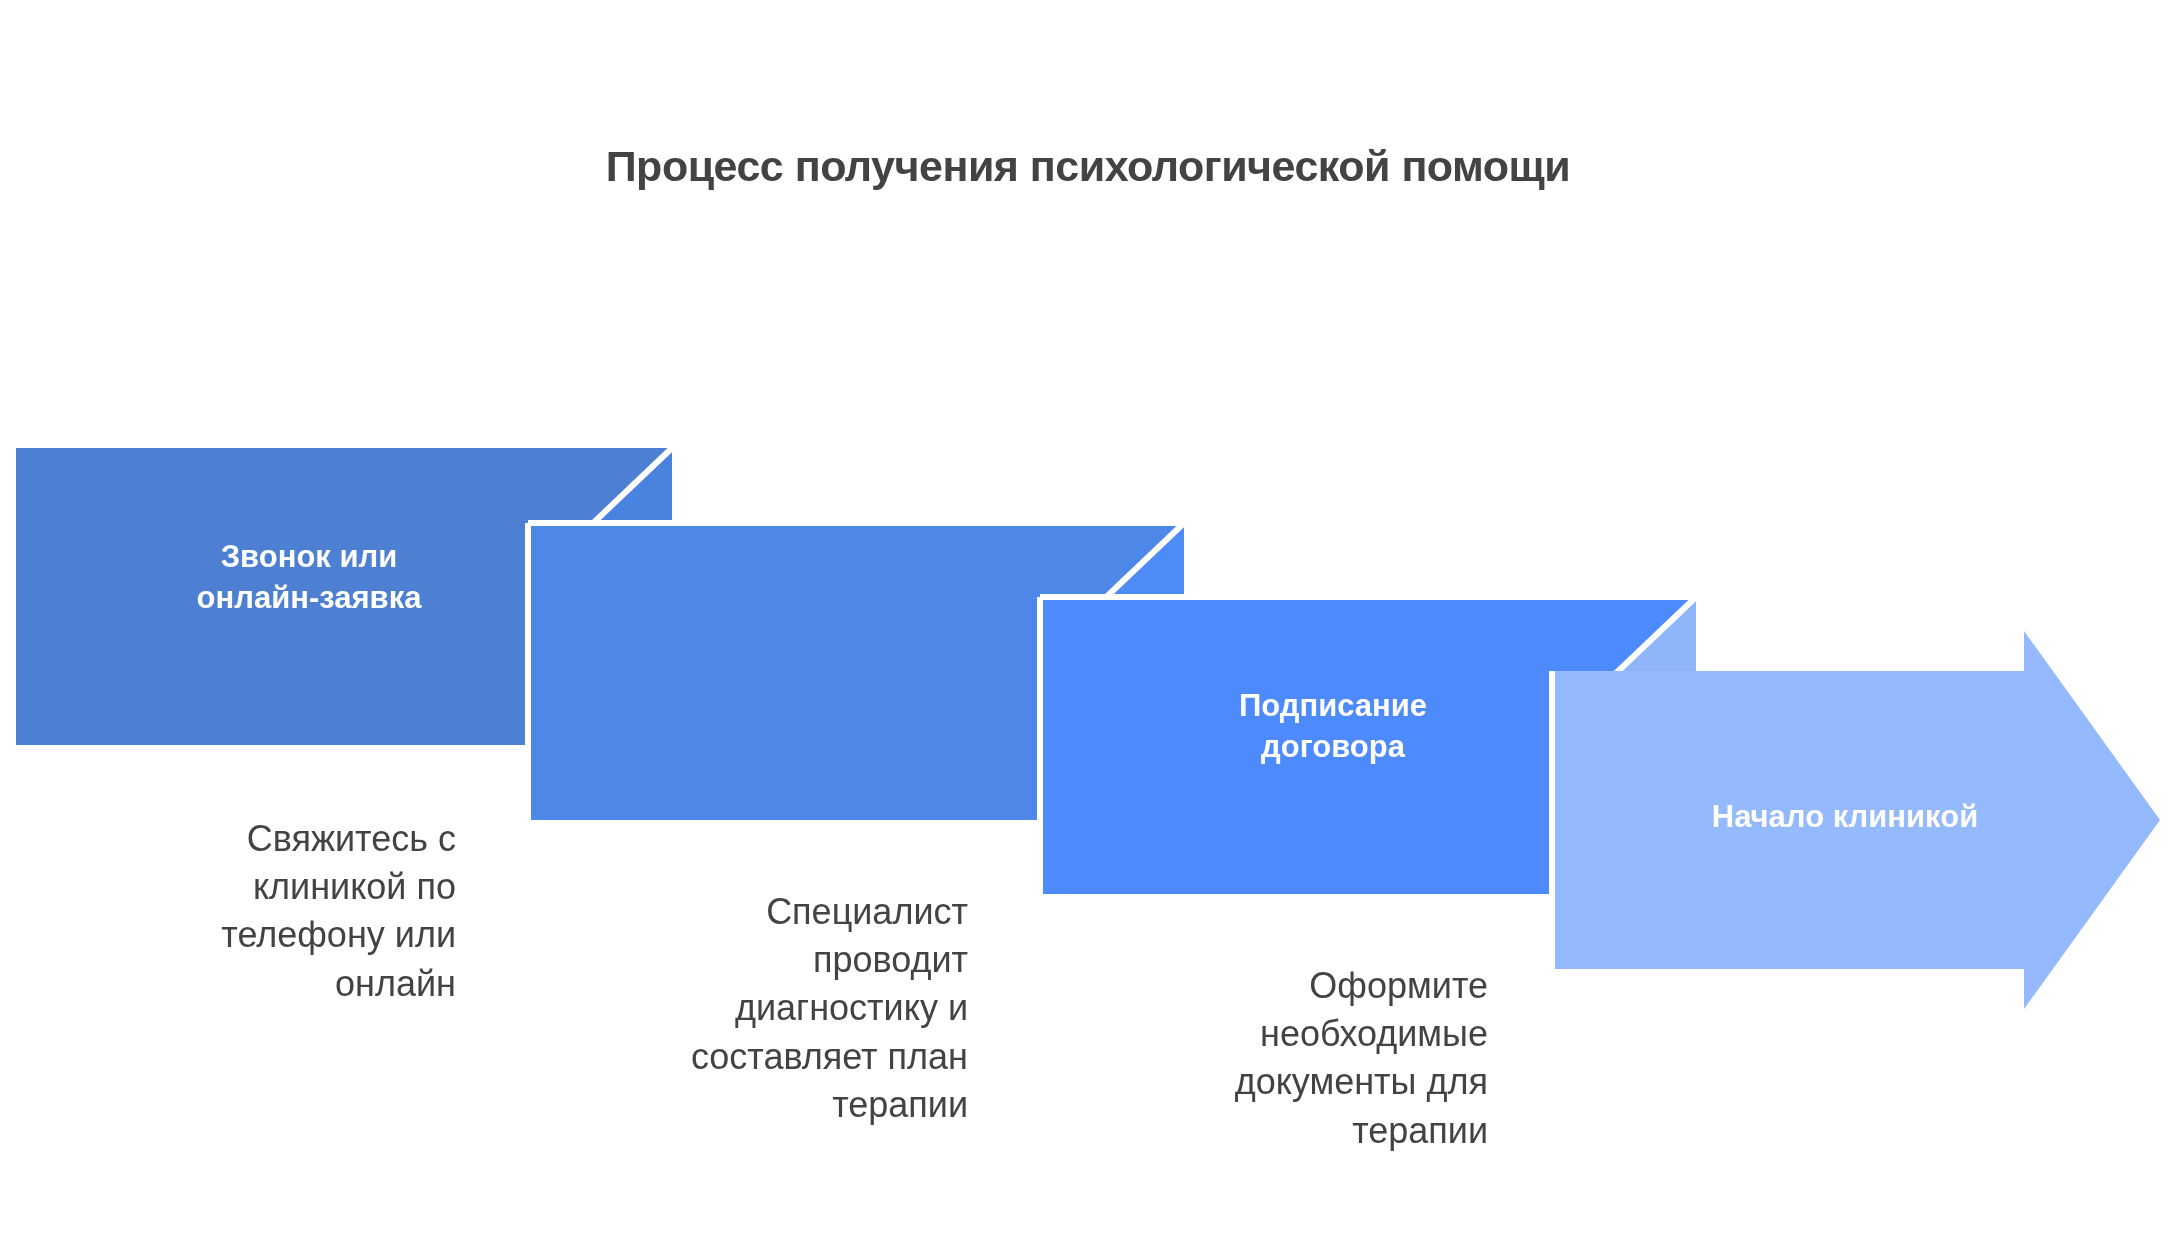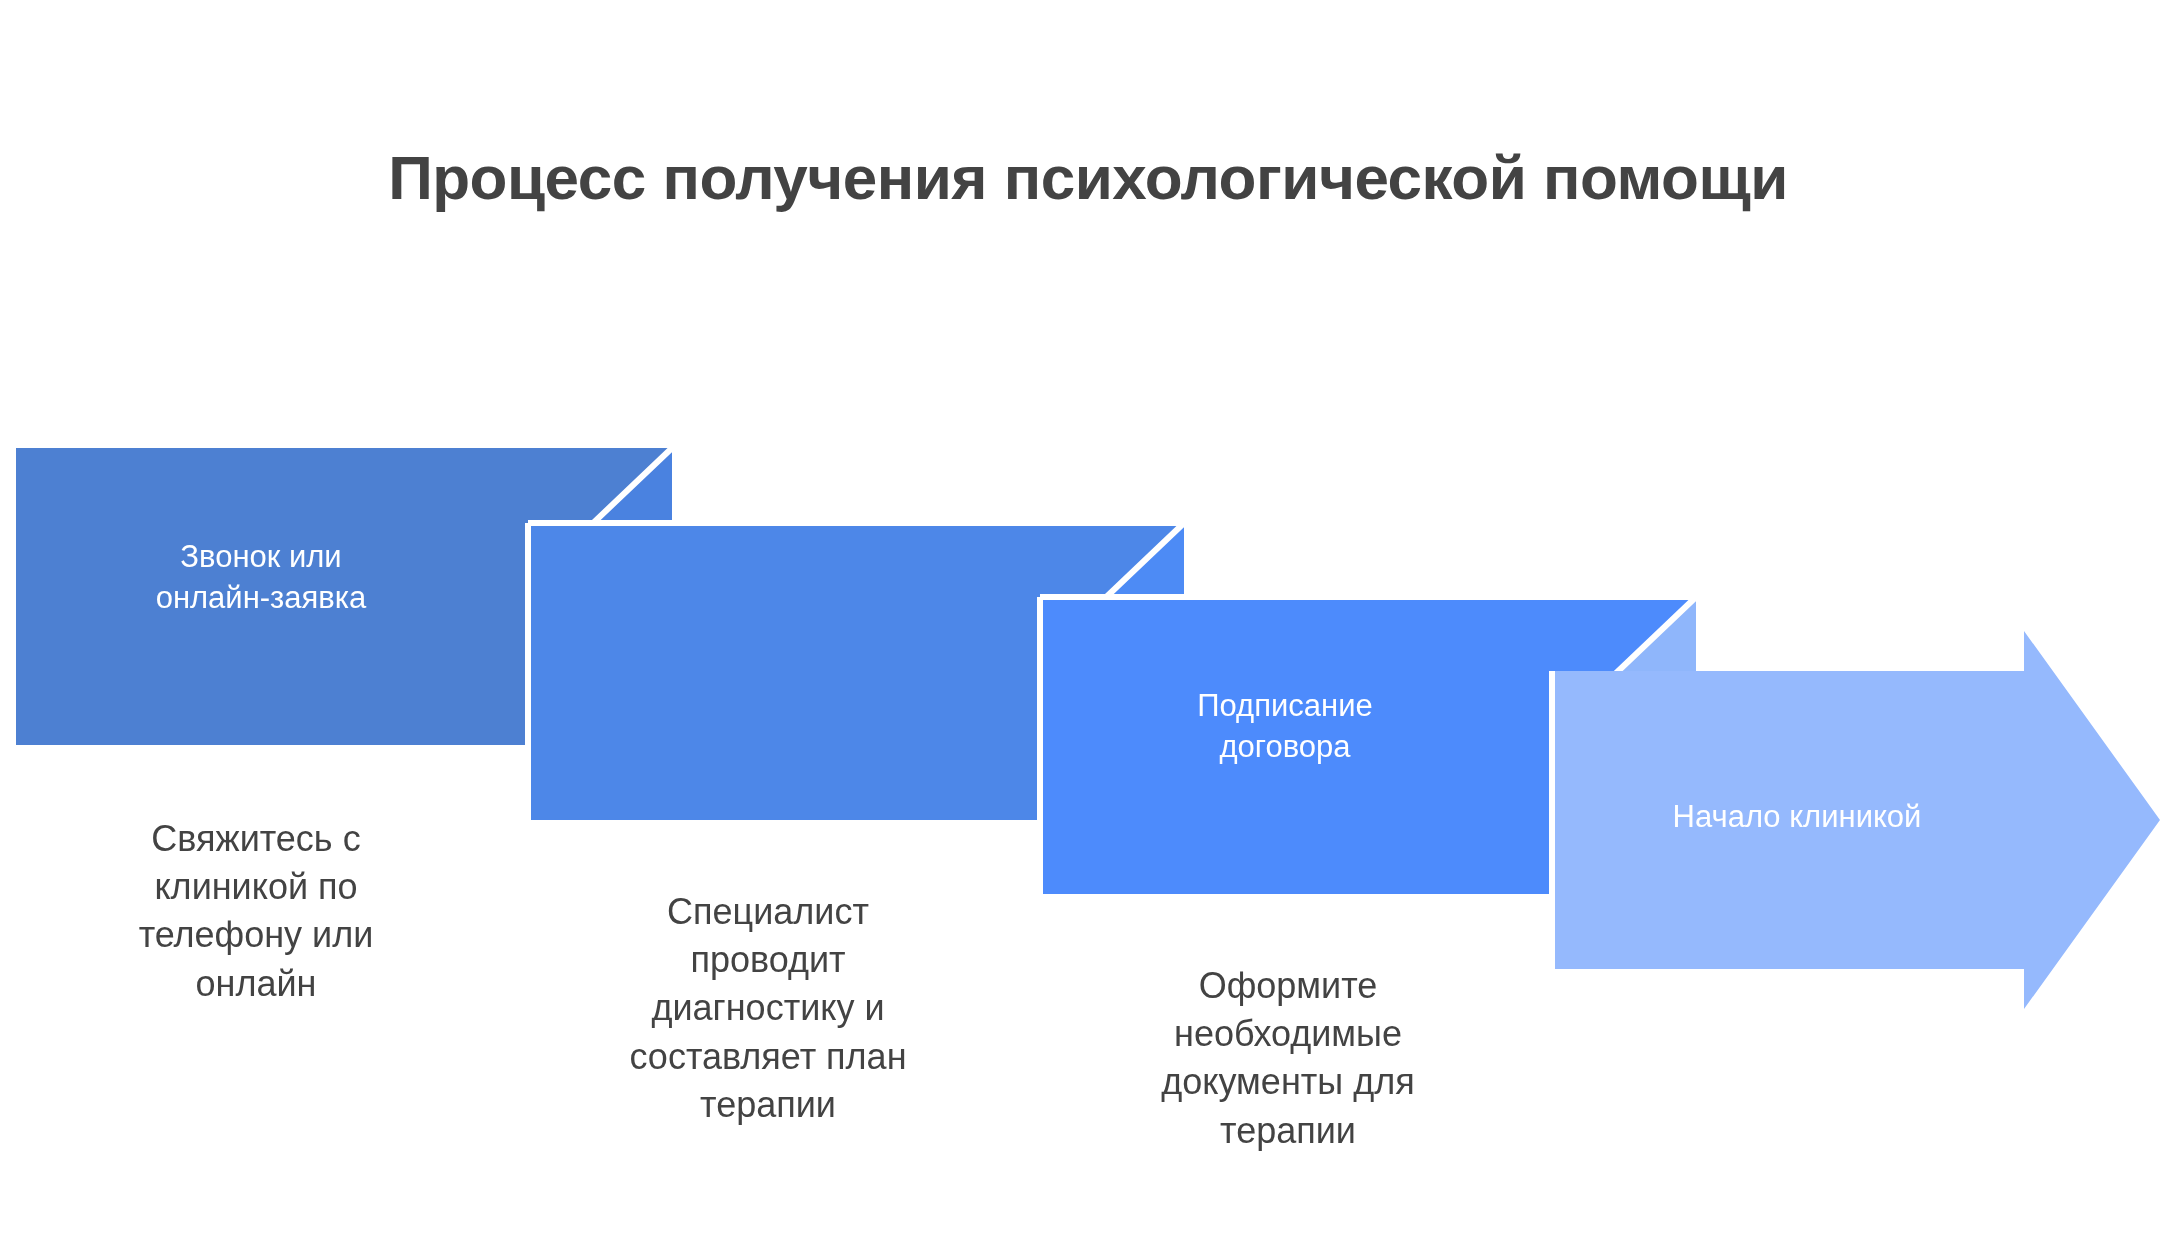--- a/index.html
+++ b/index.html
@@ -21,21 +21,21 @@
     background: #ffffff;
   }
 
   
   #page-title {
     position: absolute;
     left: 0;
     top: 142px;
     width: 2176px;
     text-align: center;
-    font-size: 62px;
+    font-size: 43px;
     font-weight: bold;
     color: #434343;
     letter-spacing: -0.5px;
     white-space: nowrap;
   }
 
   
   #process-graphic {
     position: absolute;
     left: 0;
@@ -49,35 +49,36 @@
     top: 0;
     width: 2176px;
     height: 1256px;
   }
 
   
   .step-title {
     position: absolute;
     text-align: center;
     color: #ffffff;
-    font-weight: normal;
+    font-weight: bold;
     font-size: 31px;
     line-height: 1.32;
     white-space: pre-line;
     pointer-events: none;
+    margin-left: 48px;
   }
   #step-title-0 { left: 16px;   top: 537px;  width: 490px; }
   #step-title-1 { left: 528px;  top: 612px;  width: 490px; }
   #step-title-2 { left: 1040px; top: 686px;  width: 490px; text-align: center; }
   #step-title-3 { left: 1552px; top: 797px;  width: 490px; }
 
   
   .step-caption {
     position: absolute;
-    text-align: center;
+    text-align: right;
     color: #434343;
     font-weight: normal;
     font-size: 36px;
     line-height: 1.34;
     white-space: pre-line;
   }
   #step-caption-0 { left: 56px;   top: 815px;  width: 400px; }
   #step-caption-1 { left: 568px;  top: 888px;  width: 400px; }
   #step-caption-2 { left: 1088px; top: 962px;  width: 400px; }
   #step-caption-3 { left: 1592px; top: 1035px; width: 400px; }

